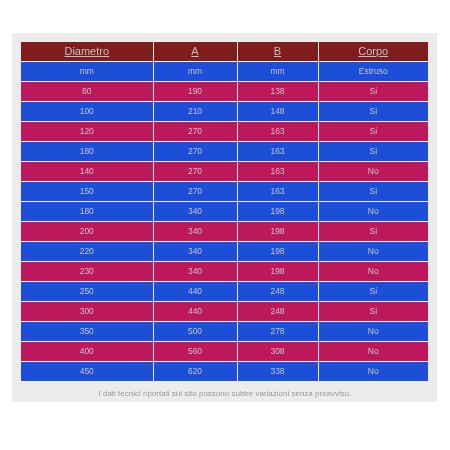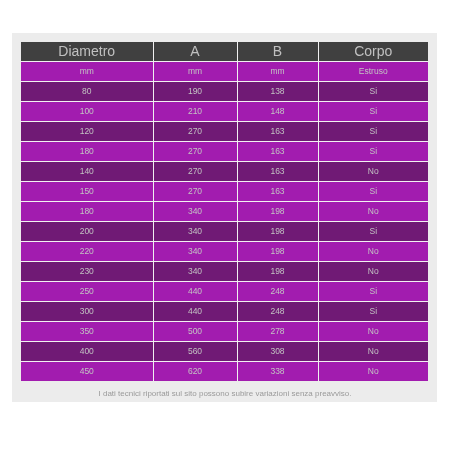--- a/index.html
+++ b/index.html
@@ -51,26 +51,27 @@
     color: #c3c3c3;
     border-right: 1px solid #f0f0f0;
     border-bottom: 1px solid #f2f2f2;
     white-space: nowrap;
     overflow: hidden;
   }
   #spec-table td:last-child,
   #spec-table th:last-child { border-right: none; }
 
   #spec-table thead th {
-    font-size: 14px;
+    font-size: 11px;
     color: #c0c0c0;
-    background: #404040;
-  }
-  #spec-table tbody tr.alt td { background: #a21caf; }
-  #spec-table tbody tr.plain td { background: #701a75; }
+    background: #7f1d1d;
+    text-decoration: underline;
+  }
+  #spec-table tbody tr.alt td { background: #1d4ed8; }
+  #spec-table tbody tr.plain td { background: #be185d; }
   #spec-table tbody tr:last-child td { border-bottom: none; text-align: center; }
 
   #footnote {
     margin-top: 7px;
     font-size: 8px;
     line-height: 12px;
     color: #9a9a9a;
     text-align: center;
     padding-left: 1px;
     white-space: nowrap;

